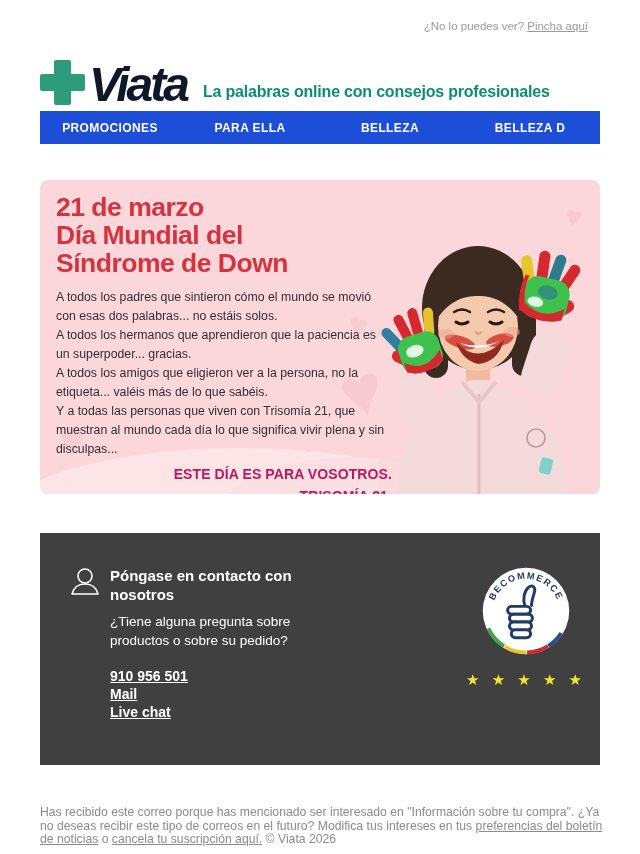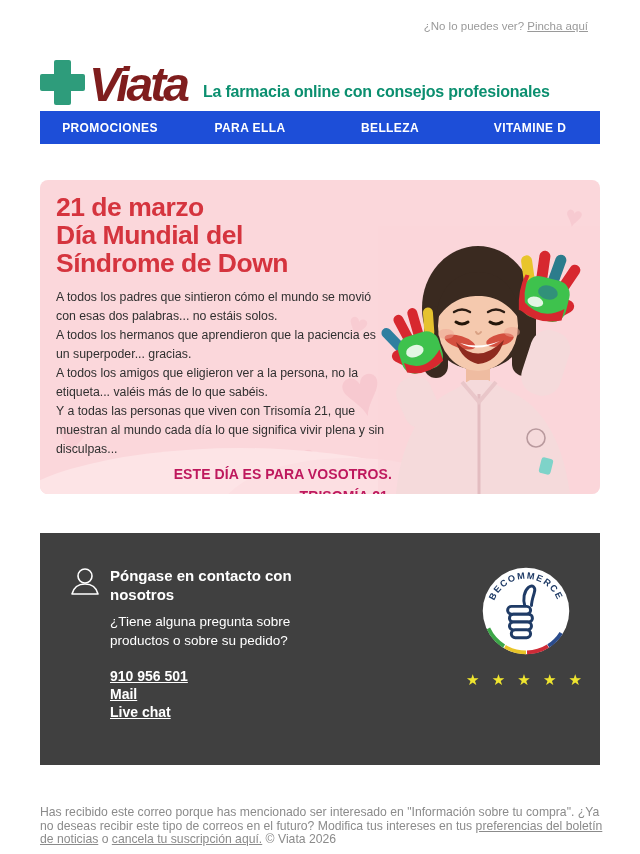--- a/index.html
+++ b/index.html
@@ -9,21 +9,21 @@
   
   .preheader { position:absolute; top:20px; right:52px; font-size:11.5px; color:#9a9a9a; }
   .preheader a { color:#9a9a9a; text-decoration:underline; cursor:pointer; }
 
   
   .header { position:absolute; top:52px; left:40px; width:560px; height:58px; display:flex; align-items:flex-end; }
   .logo { display:flex; align-items:flex-end; cursor:pointer; }
   .logo-cross { position:relative; width:45px; height:45px; margin-bottom:5px; display:inline-block; }
   .logo-cross .bar-h { position:absolute; left:0; top:14px; width:45px; height:17px; background:#2E9C7B; border-radius:2px; }
   .logo-cross .bar-v { position:absolute; left:14px; top:0; width:17px; height:45px; background:#2E9C7B; border-radius:2px; }
-  .brand { font-size:48px; line-height:50px; font-weight:800; font-style:italic; letter-spacing:-3px; color:#7f1d1d; margin-left:4px; }
+  .brand { font-size:48px; line-height:50px; font-weight:800; font-style:italic; letter-spacing:-3px; color:#0f172a; margin-left:4px; }
   .tagline { font-size:16px; font-weight:700; color:#0B8F6F; margin-left:16px; margin-bottom:9px; letter-spacing:-0.2px; }
 
   
   .nav { position:absolute; top:111px; left:40px; width:560px; height:33px; background:#1d4ed8; display:flex; }
   .nav-item { flex:1; display:flex; align-items:center; justify-content:center; color:#ffffff; font-size:12px; font-weight:700; letter-spacing:0.4px; cursor:pointer; }
 
   
   .hero { position:absolute; top:180px; left:40px; width:560px; height:314px; background:#FBD7DB; border-radius:8px; overflow:hidden; }
   .heart { position:absolute; color:#F5BFC8; opacity:0.55; line-height:1; pointer-events:none; }
   .hero-wave { position:absolute; bottom:-34px; left:-40px; width:480px; height:80px; background:#FDE4E6; border-radius:50% 50% 0 0 / 90% 90% 0 0; }
@@ -62,28 +62,28 @@
   </div>
 
   <div class="header">
     <div class="logo">
       <span class="logo-cross">
         <span class="bar-h"></span>
           <span class="bar-v"></span>
       </span>
       <span class="brand">Viata</span>
     </div>
-    <div class="tagline">La farmacia online con consejos profesionales</div>
+    <div class="tagline">La palabras online con consejos profesionales</div>
   </div>
 
   <div class="nav">
     <div class="nav-item">PROMOCIONES</div>
     <div class="nav-item">PARA ELLA</div>
     <div class="nav-item">BELLEZA</div>
-    <div class="nav-item">VITAMINE D</div>
+    <div class="nav-item">BELLEZA D</div>
   </div>
 
   <div class="hero">
     <span class="heart" style="font-size:72px; left:300px; top:175px; transform:rotate(-14deg);">♥</span>
     <span class="heart" style="font-size:46px; left:18px; top:235px; transform:rotate(10deg); opacity:0.4;">♥</span>
     <span class="heart" style="font-size:34px; left:308px; top:128px; transform:rotate(18deg); opacity:0.45;">♥</span>
     <span class="heart" style="font-size:56px; left:245px; top:255px; transform:rotate(-8deg); opacity:0.45;">♥</span>
     <span class="heart" style="font-size:30px; left:525px; top:22px; transform:rotate(12deg); opacity:0.5;">♥</span>
     <div class="hero-wave"></div>
     <div class="hero-wave2"></div>

